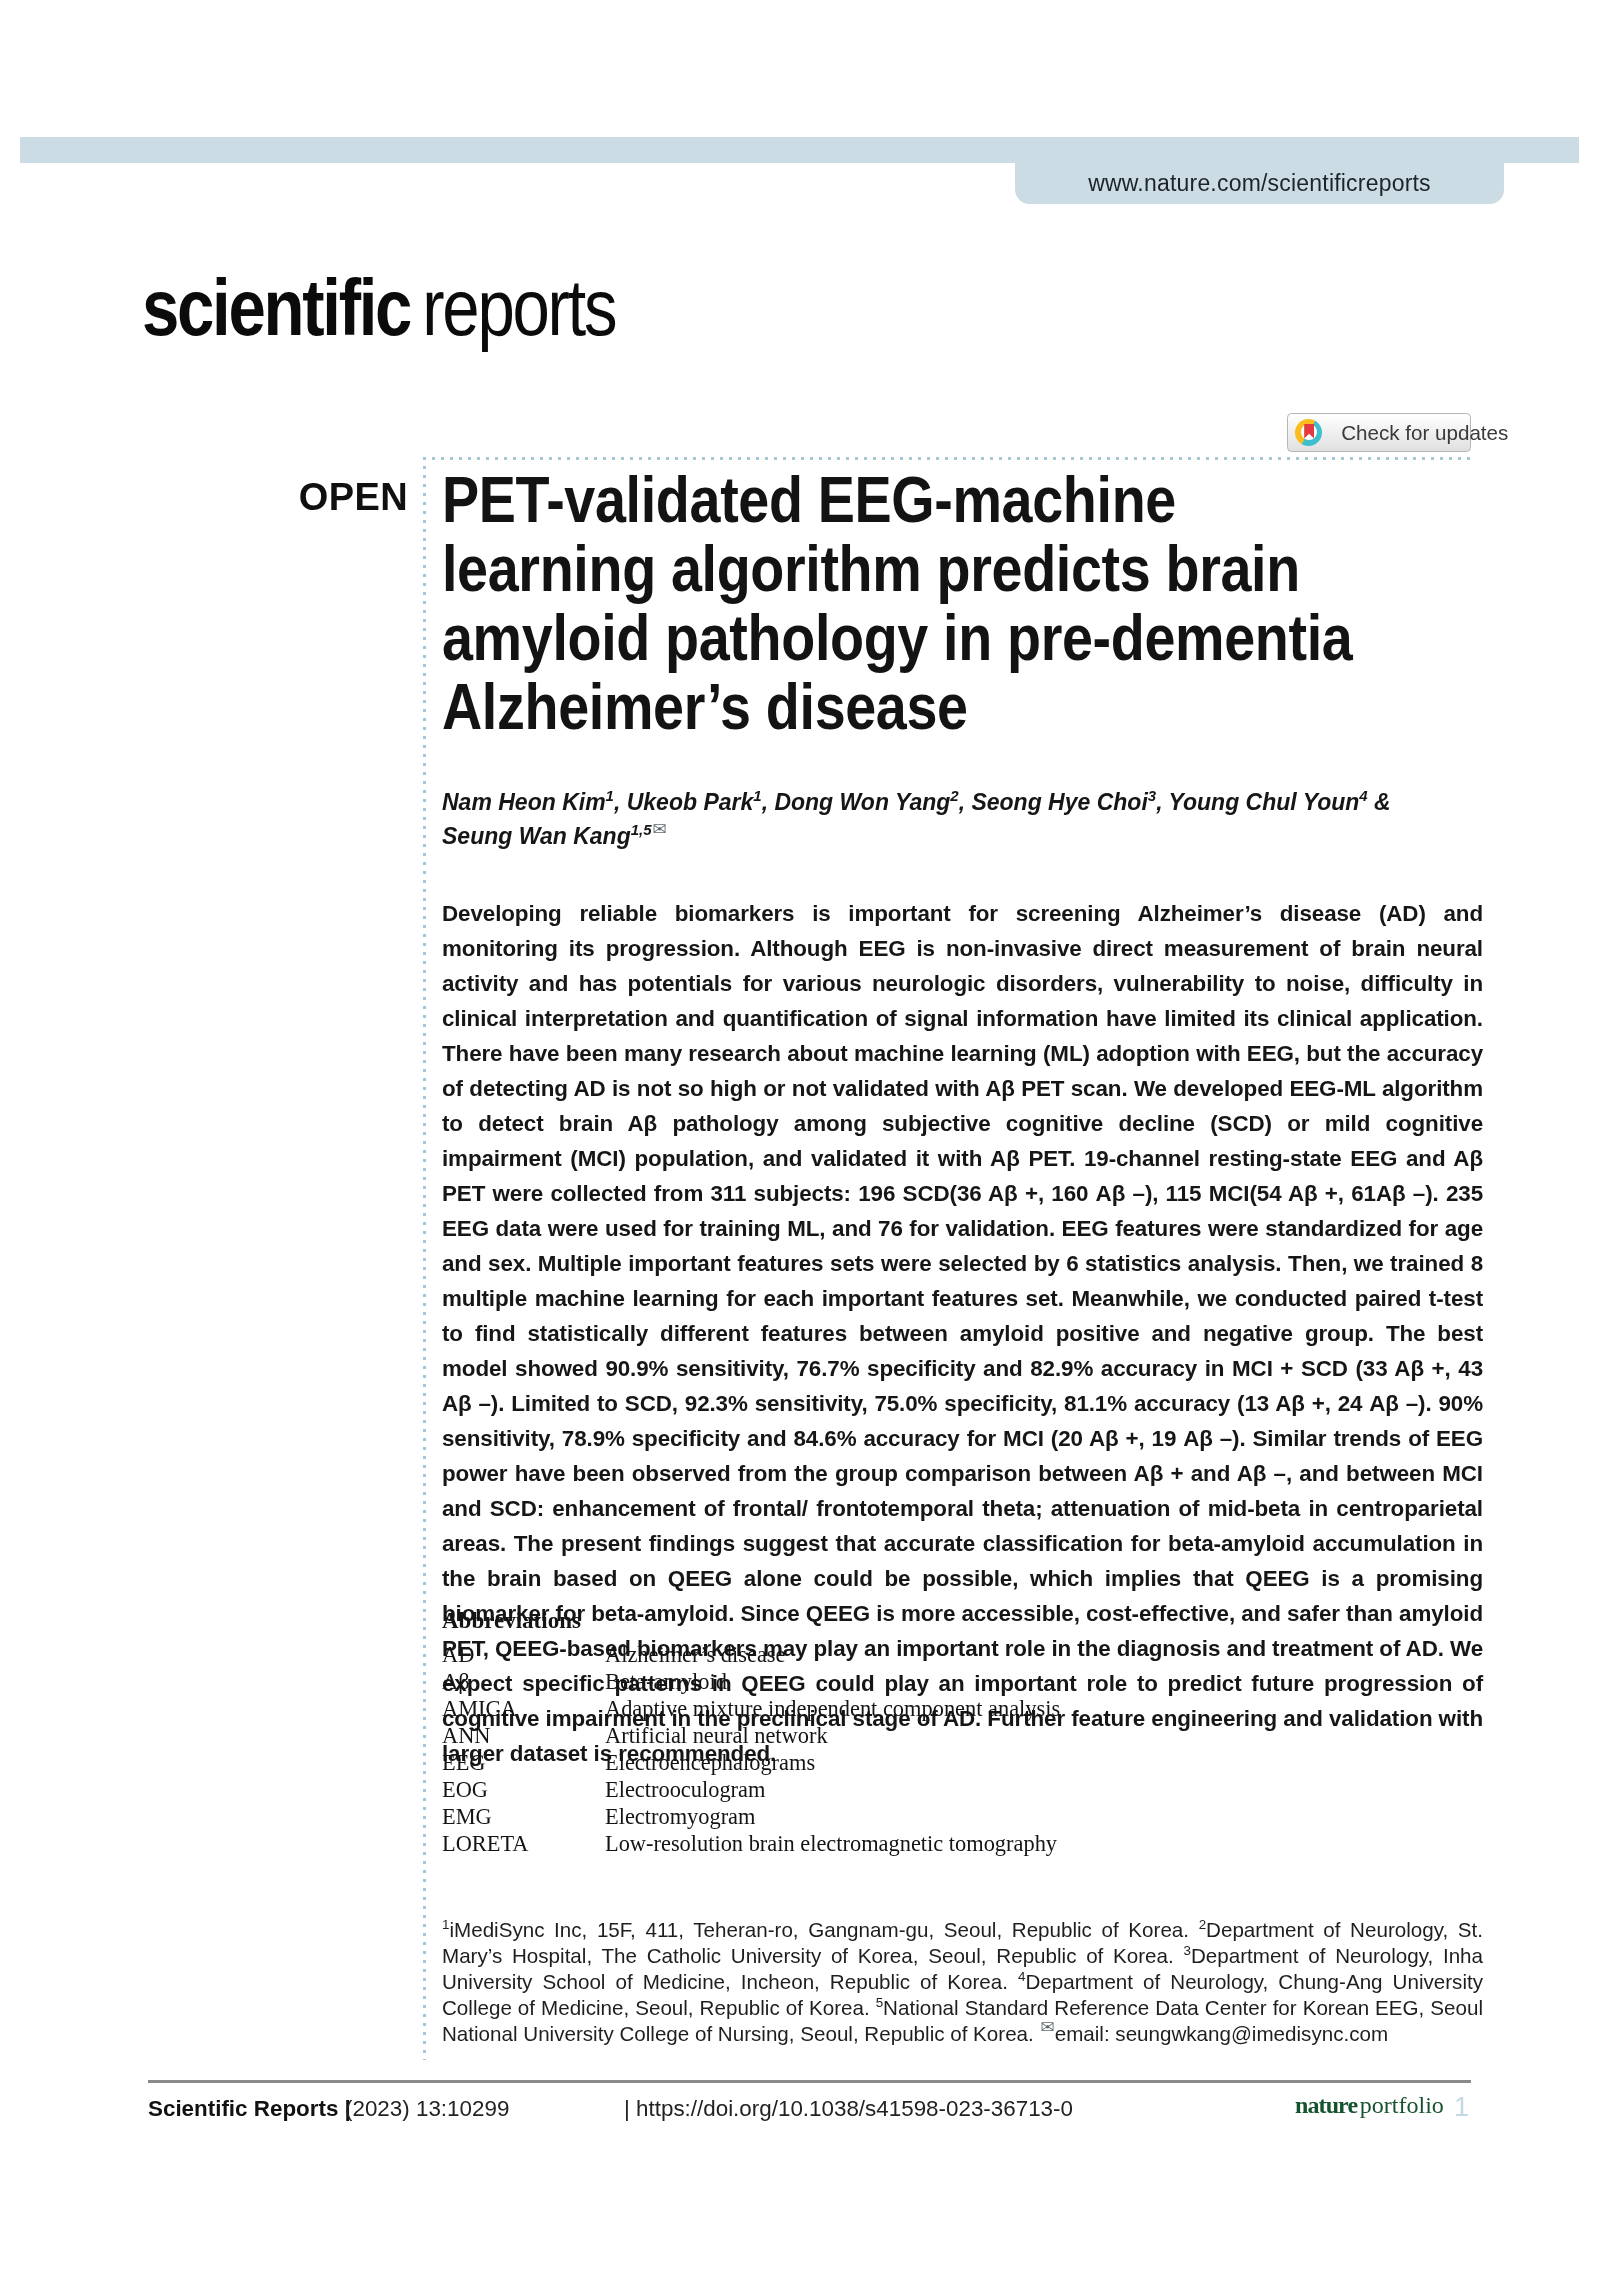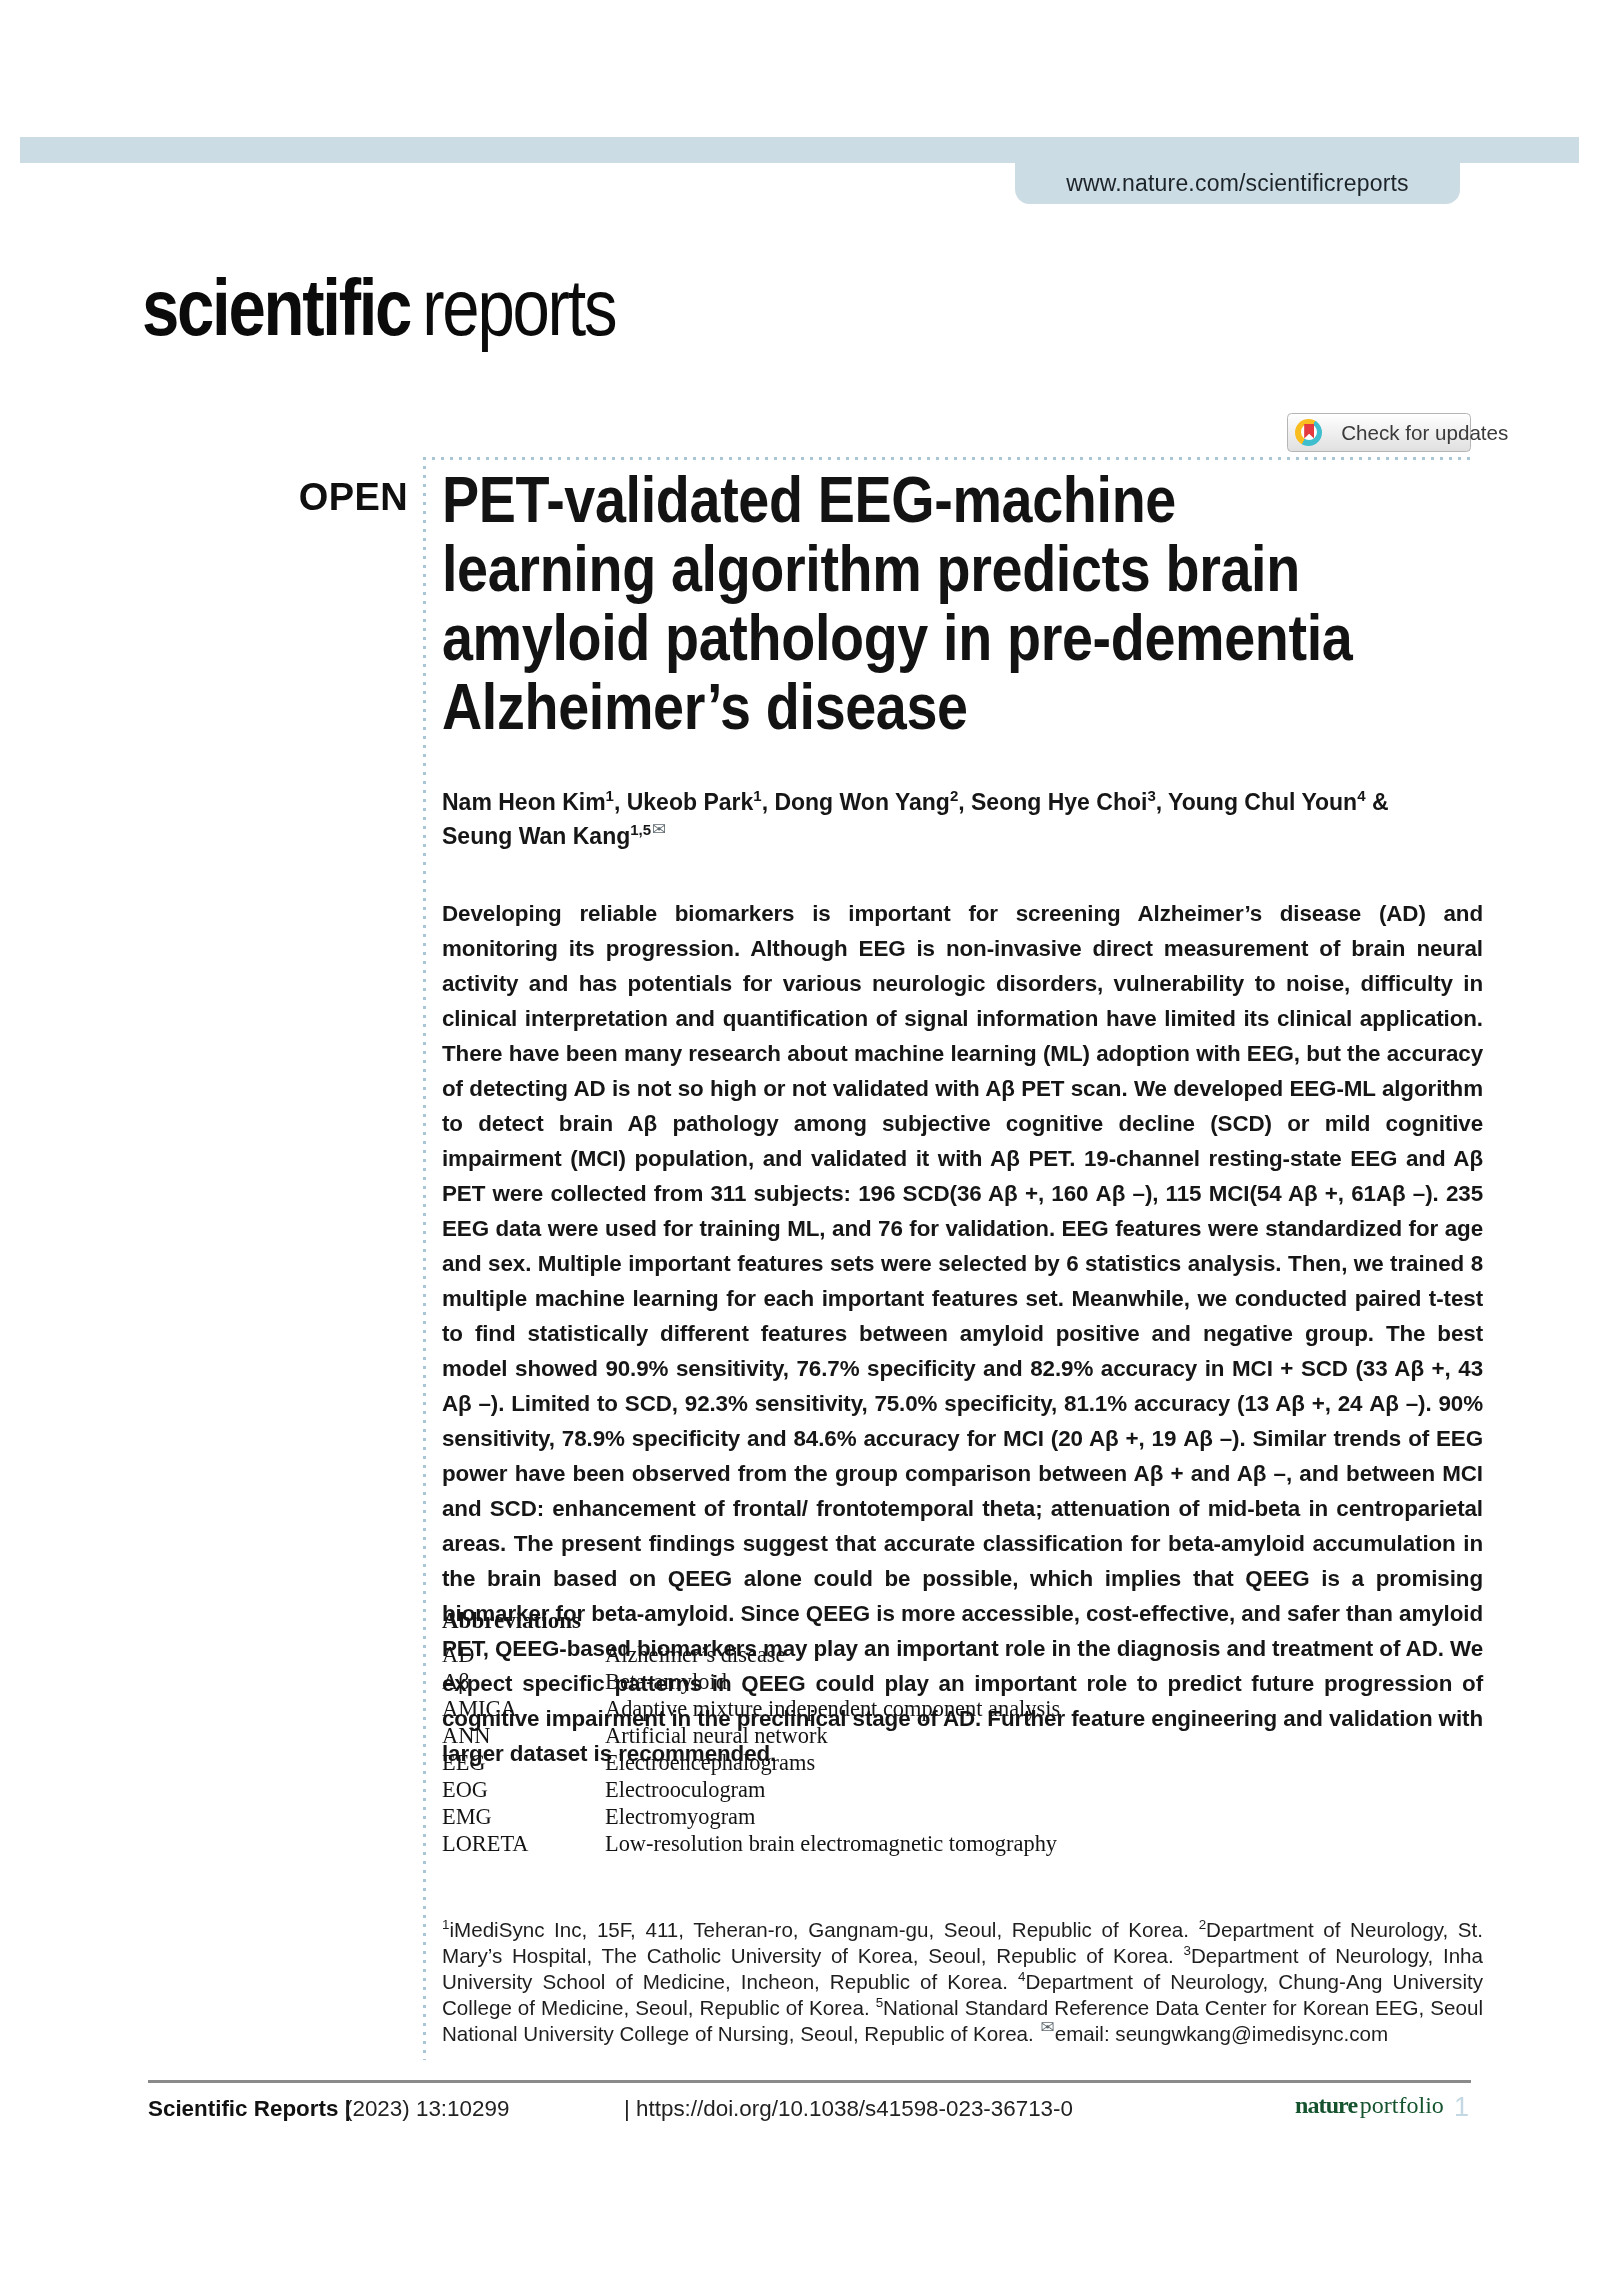--- a/index.html
+++ b/index.html
@@ -1,21 +1,21 @@
 <!DOCTYPE html>
 <html style="font-size:14.3px"><head>
 <meta charset="utf-8">
 <style>
   html,body{margin:0;padding:0;background:#ffffff;}
   .page{position:relative;width:1619px;height:2293px;background:#ffffff;overflow:hidden;
         font-family:"Liberation Sans",sans-serif;color:#1a1a1a;}
 
   
   .topbar{position:absolute;left:19.7px;top:137px;width:1559px;height:26px;background:#ccdce4;}
-  .url-tab{position:absolute;left:1015px;top:163px;width:445px;height:41px;background:#ccdce4;
+  .url-tab{position:absolute;left:1015px;top:163px;width:489px;height:41px;background:#ccdce4;
            border-radius:0 0 14.3px 14.3px;display:flex;align-items:center;justify-content:center;}
   .url-tab span{font-size:23px;color:#1d2429;letter-spacing:0.2px;}
 
   
   .logo{position:absolute;left:142px;top:262px;font-size:79px;letter-spacing:-2.7px;white-space:nowrap;
         color:#0b0b0b;transform:scaleX(0.85);transform-origin:left top;}
   .logo-bold{font-weight:bold;}
   .logo-light{font-weight:normal;margin-left:14.3px;}
 
   
@@ -38,21 +38,21 @@
   .open-label{position:absolute;left:215px;top:476px;width:193px;text-align:right;
               font-weight:bold;font-size:38px;letter-spacing:0.4px;color:#101010;}
 
   
   #title{position:absolute;left:442px;top:466px;margin:0;font-size:64px;line-height:69px;
          font-weight:bold;color:#131313;letter-spacing:-0.4px;white-space:nowrap;
          transform:scaleX(0.87);transform-origin:left top;}
 
   
   #authors{position:absolute;left:442px;top:785px;width:1041px;font-size:23px;line-height:34px;
-           font-weight:bold;color:#161616;}
+           font-weight:bold;color:#161616;font-style:italic;}
   #authors sup{font-size:15px;line-height:0;}
   .env{font-family:"DejaVu Sans",sans-serif;font-weight:normal;color:#5f6a70;font-size:17px;
        vertical-align:super;line-height:0;margin-left:0.9px;}
 
   
   #abstract{position:absolute;left:442px;top:896px;width:1041px;margin:0;font-size:22.4px;
             line-height:35px;font-weight:bold;text-align:justify;color:#161616;letter-spacing:-0.1px;}
 
   
   #abbr{position:absolute;left:442px;top:1608px;width:1041px;font-family:"Liberation Serif",serif;

